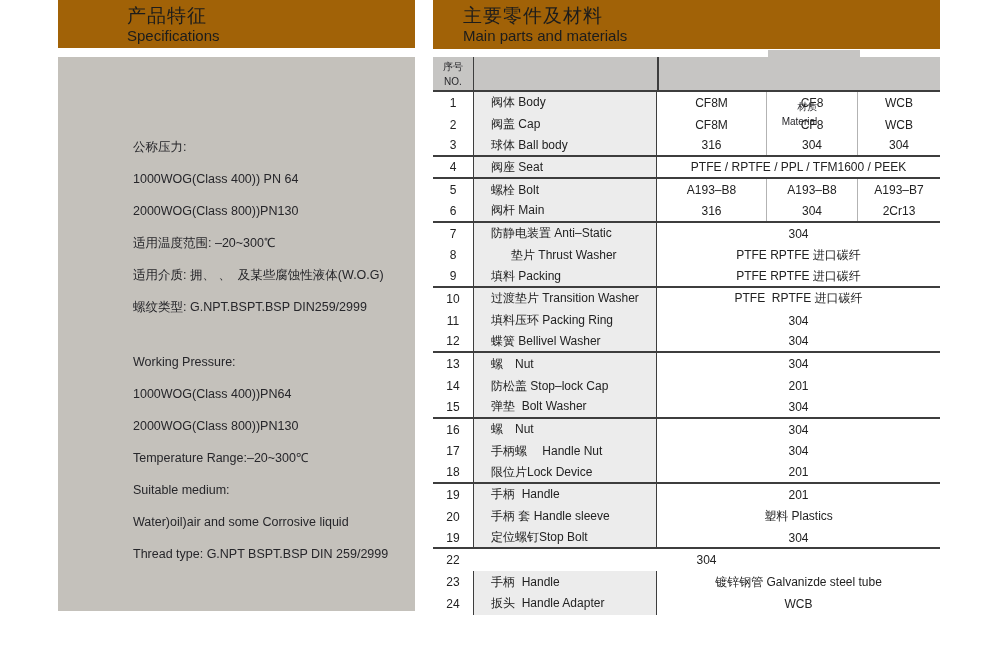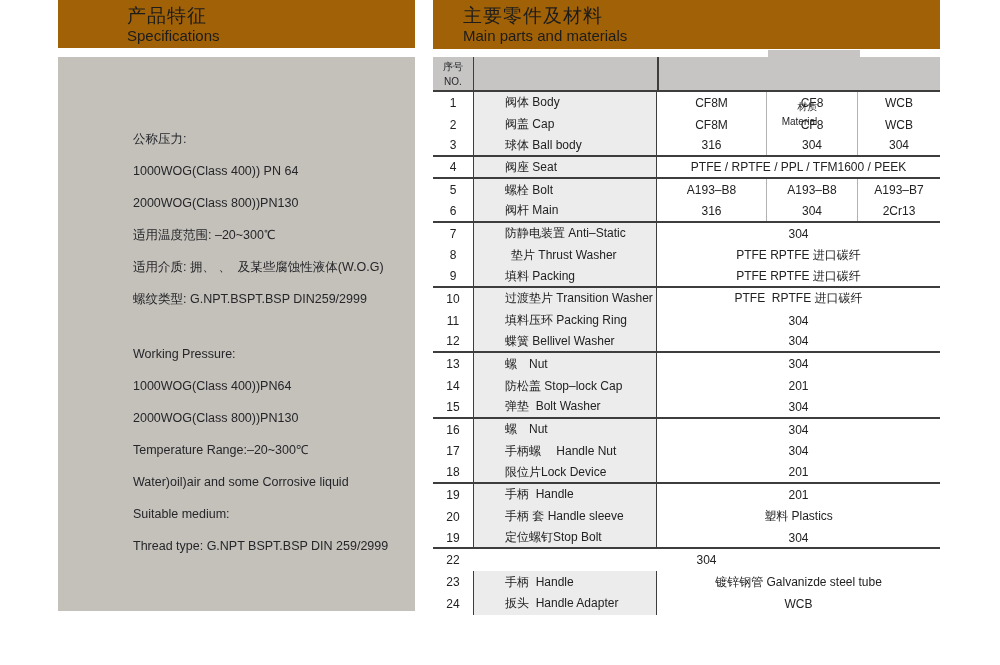--- a/index.html
+++ b/index.html
@@ -11,39 +11,39 @@
   .blue-header{position:absolute;background:#a16207;box-sizing:border-box;}
   #left-header{left:58px;top:0;width:357px;height:48px;padding:4px 0 0 69px;}
   #right-header{left:433px;top:0;width:507px;height:49px;padding:4px 0 0 30px;}
   .title-zh{font-size:19px;line-height:23px;letter-spacing:1px;color:#1c1c1c;}
   .title-en{font-size:15px;line-height:17px;color:#1c1c1c;}
 
   #left-box{
     position:absolute;left:58px;top:57px;width:357px;height:554px;
     background:#c4c1bb;box-sizing:border-box;padding:71px 10px 0 75px;
   }
-  .spec-line{font-size:12.5px;line-height:14px;margin:4px 0 18px 0;white-space:pre;color:#26262a;}
+  .spec-line{font-size:12.5px;line-height:14px;margin:12px 0 18px 0;white-space:pre;color:#26262a;}
   .spec-line.gap{margin-top:41px;}
 
   #gray-tab{position:absolute;left:768px;top:50px;width:92px;height:7px;background:#c6c5c3;}
 
   #parts-table{position:absolute;left:433px;top:57px;width:507px;}
   .thead{display:flex;height:35px;border-bottom:2px solid #3d3d3d;box-sizing:border-box;}
   .th{background:#c6c5c3;box-sizing:border-box;font-size:10px;line-height:15px;padding-top:2px;color:#26262a;}
   .th-no{width:40px;text-align:center;}
   .th-parts{width:184px;border-left:1px solid #3d3d3d;padding-left:19px;white-space:pre;}
   .th-mat{width:283px;border-left:2px solid #3d3d3d;display:flex;justify-content:center;}
   .th-mat .inner{text-align:right;margin-top:40px;}
 
   .trow{display:flex;height:21.79px;box-sizing:border-box;align-items:stretch;}
   .trow.group-end{border-bottom:2px solid #3d3d3d;}
   .cell-no{width:40px;display:flex;align-items:center;justify-content:center;font-size:12px;}
   .cell-name{
     width:184px;background:#ececec;border-left:1px solid #3d3d3d;border-right:1px solid #3d3d3d;
-    box-sizing:border-box;padding-left:31px;display:flex;align-items:center;
+    box-sizing:border-box;padding-left:17px;display:flex;align-items:center;
     font-size:12px;white-space:pre;
   }
   .cell-name.indent{padding-left:37px;}
   .cell-mats{flex:1;display:flex;font-size:12px;}
   .mat{display:flex;align-items:center;justify-content:center;white-space:pre;}
   .mat.m0{width:38.5%;}
   .mat.m1{width:32.2%;}
   .mat.m2{width:29.3%;}
   .mat.sep{border-left:1px solid #b3b3b3;box-sizing:border-box;}
   .mat.span{width:100%;}
@@ -60,22 +60,22 @@
     <div class="spec-line">公称压力:</div>
     <div class="spec-line">1000WOG(Class 400)) PN 64</div>
     <div class="spec-line">2000WOG(Class 800))PN130</div>
     <div class="spec-line">适用温度范围: –20~300℃</div>
     <div class="spec-line">适用介质: 拥、 、  及某些腐蚀性液体(W.O.G)</div>
     <div class="spec-line">螺纹类型: G.NPT.BSPT.BSP DIN259/2999</div>
     <div class="spec-line gap">Working Pressure:</div>
     <div class="spec-line">1000WOG(Class 400))PN64</div>
     <div class="spec-line">2000WOG(Class 800))PN130</div>
     <div class="spec-line">Temperature Range:–20~300℃</div>
+    <div class="spec-line">Suitable medium:</div>
     <div class="spec-line">Water)oil)air and some Corrosive liquid</div>
-    <div class="spec-line">Suitable medium:</div>
     <div class="spec-line">Thread type: G.NPT BSPT.BSP DIN 259/2999</div>
   </div>
 
 <div class="blue-header" id="right-header">
   <div class="title-zh">主要零件及材料</div>
   <div class="title-en">Main parts and materials</div>
 </div>
 
 <div id="gray-tab"></div>
 

